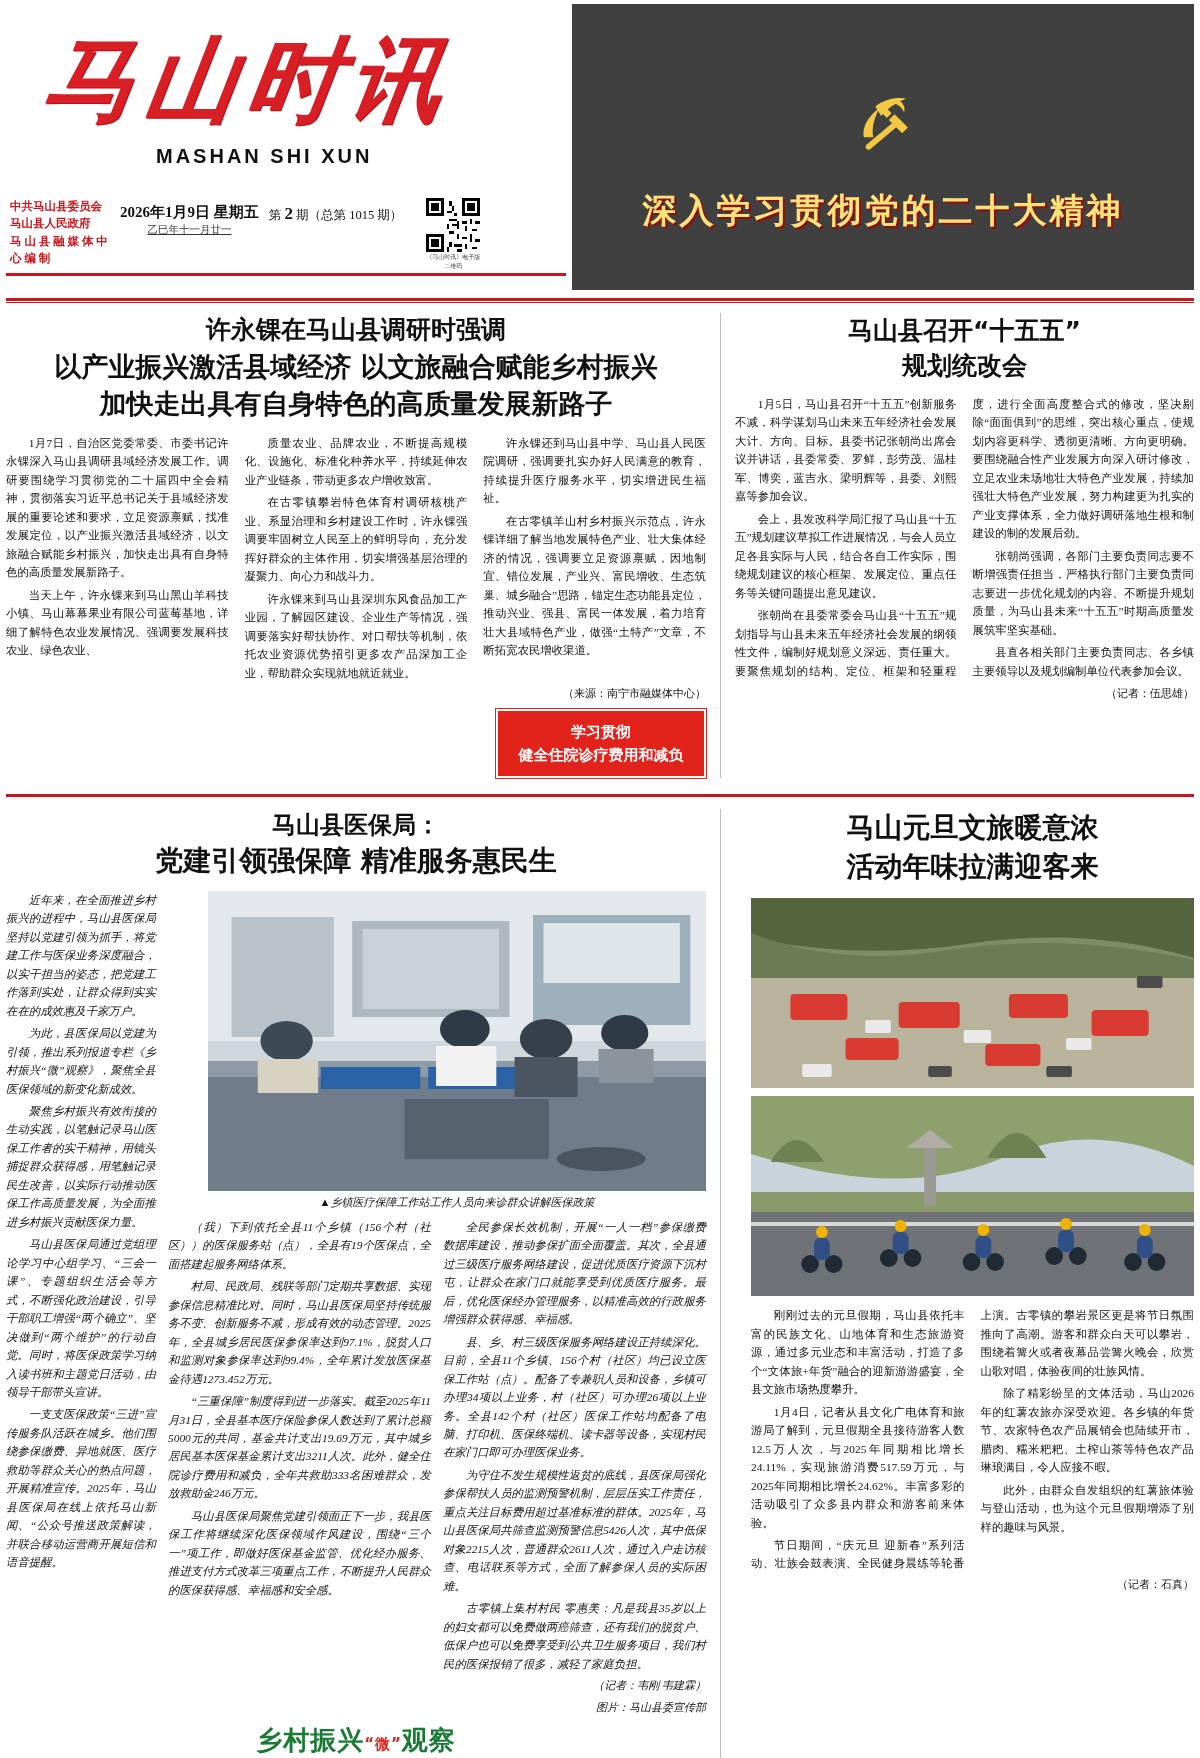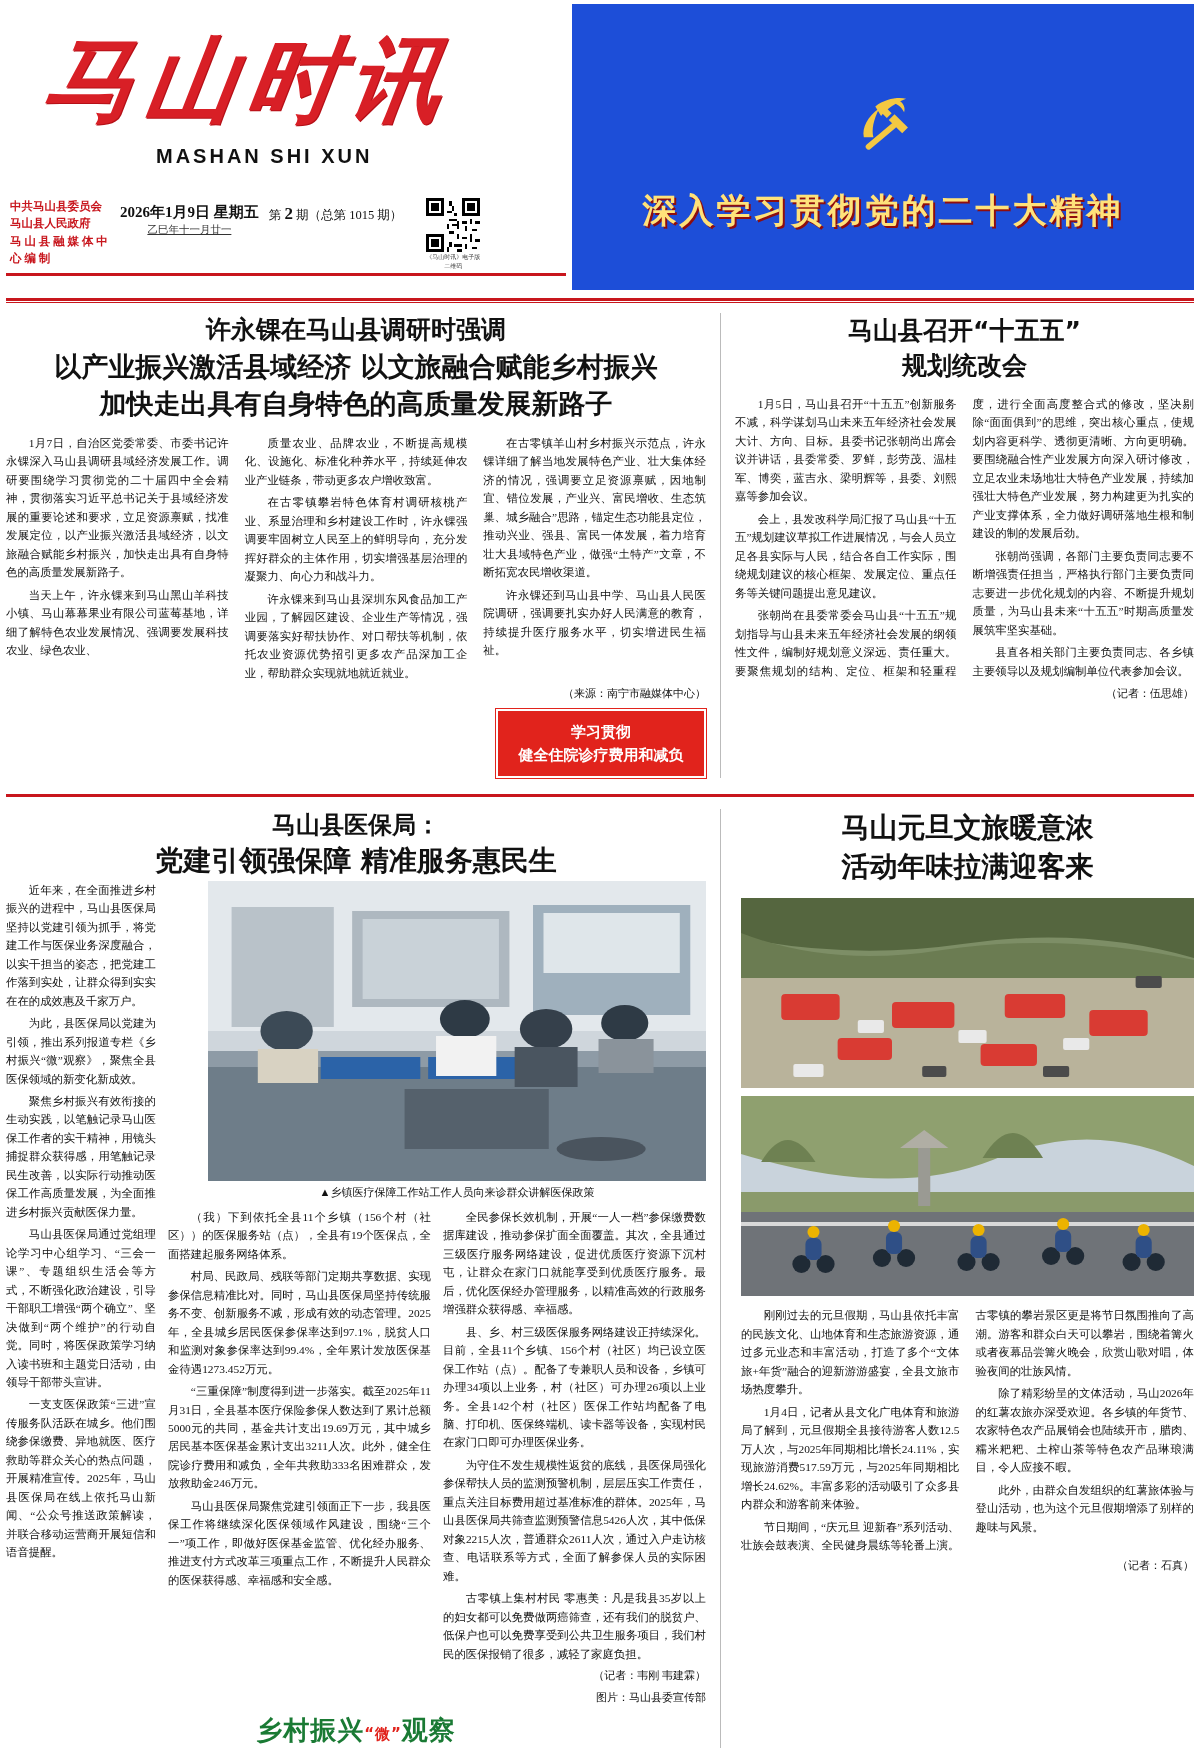--- a/index.html
+++ b/index.html
@@ -41,21 +41,21 @@
   .mh-date .d1 { font-weight:700; font-size:15px; }
   .mh-date .d2 { font-size:10.5px; color:#333;text-decoration:underline; }
   .mh-issue { font-size:12.5px; padding-top:6px; white-space:nowrap;}
   .mh-issue b { font-size:17px; }
   .qr { width:54px; height:54px; margin-left:14px; position:relative; }
   .qr svg { display:block; }
   .qr-cap { font-size:6px; text-align:center; color:#444; margin-top:1px;}
   .mh-rule { height:3px; background:#c8161d; margin-top:6px; }
 
   .mh-right {
-    flex:1; background:#1d4ed8; position:relative; margin:4px 0 0 6px;
+    flex:1; background:#404040; position:relative; margin:4px 0 0 6px;
     display:flex; flex-direction:column; align-items:center; justify-content:center;
   }
   .emblem { width:96px; height:96px; margin-top:10px; }
   .mh-slogan {
     color:#ffe27a; font-family:"DejaVu Sans", sans-serif; font-weight:700;
     font-size:34px; letter-spacing:3px; margin-top:22px;
     text-shadow:2px 2px 0 #8f0d0d;
   }
 
   .dbl-rule { margin-top:8px; border-top:3px solid #c8161d; border-bottom:1px solid #c8161d; height:5px; }
@@ -84,21 +84,21 @@
     font-family:"DejaVu Sans", sans-serif; font-size:15px; line-height:1.5;
     padding:10px 6px; margin-top:8px; border:2px solid #fff; outline:1px solid #e1231c;
   }
 
   .r-head { text-align:center; font-family:"DejaVu Sans", sans-serif; font-weight:700; font-size:25px; line-height:1.4;}
   .hr-thick { border-top:3px solid #c8161d; margin:16px 0 0; }
 
   
   .block2 { display:flex; gap:14px; margin-top:12px; }
   .b2-left { width:700px; }
-  .b2-right { width:474px; border-left:1px solid #bbb; padding-left:20px; }
+  .b2-right { width:474px; border-left:1px solid #bbb; padding-left:30px; }
   .hl-med { font-size:24px; }
   .hl-big { font-size:28px; }
 
   .photo {
     background:linear-gradient(160deg,#9aa7b2,#6f7c88);
     position:relative; overflow:hidden;
   }
   .cap { font-size:11px; text-align:center; margin-top:4px; }
 
   .flow { font-size:11.4px; line-height:1.62; text-align:justify; }
@@ -208,22 +208,22 @@
       <div class="headline hl1">许永锞在马山县调研时强调</div>
       <div class="headline hl2">以产业振兴激活县域经济  以文旅融合赋能乡村振兴</div>
       <div class="headline hl3">加快走出具有自身特色的高质量发展新路子</div>
 
       <div class="cols3">
         <p>1月7日，自治区党委常委、市委书记许永锞深入马山县调研县域经济发展工作。调研要围绕学习贯彻党的二十届四中全会精神，贯彻落实习近平总书记关于县域经济发展的重要论述和要求，立足资源禀赋，找准发展定位，以产业振兴激活县域经济，以文旅融合赋能乡村振兴，加快走出具有自身特色的高质量发展新路子。</p>
         <p>当天上午，许永锞来到马山黑山羊科技小镇、马山幕幕果业有限公司蓝莓基地，详细了解特色农业发展情况、强调要发展科技农业、绿色农业、</p>
         <p>质量农业、品牌农业，不断提高规模化、设施化、标准化种养水平，持续延伸农业产业链条，带动更多农户增收致富。</p>
         <p>在古零镇攀岩特色体育村调研核桃产业、系显治理和乡村建设工作时，许永锞强调要牢固树立人民至上的鲜明导向，充分发挥好群众的主体作用，切实增强基层治理的凝聚力、向心力和战斗力。</p>
         <p>许永锞来到马山县深圳东风食品加工产业园，了解园区建设、企业生产等情况，强调要落实好帮扶协作、对口帮扶等机制，依托农业资源优势招引更多农产品深加工企业，帮助群众实现就地就近就业。</p>
+        <p>许永锞还到马山县中学、马山县人民医院调研，强调要扎实办好人民满意的教育，持续提升医疗服务水平，切实增进民生福祉。</p>
         <p>在古零镇羊山村乡村振兴示范点，许永锞详细了解当地发展特色产业、壮大集体经济的情况，强调要立足资源禀赋，因地制宜、错位发展，产业兴、富民增收、生态筑巢、城乡融合”思路，锚定生态功能县定位，推动兴业、强县、富民一体发展，着力培育壮大县域特色产业，做强“土特产”文章，不断拓宽农民增收渠道。</p>
-        <p>许永锞还到马山县中学、马山县人民医院调研，强调要扎实办好人民满意的教育，持续提升医疗服务水平，切实增进民生福祉。</p>
       </div>
       <div class="src">（来源：南宁市融媒体中心）</div>
 
       <div style="display:flex; justify-content:flex-end;">
         <div class="badge" style="width:210px;">
           <div>学习贯彻</div>
           <div>健全住院诊疗费用和减负</div>
         </div>
       </div>
     </div>
@@ -242,21 +242,21 @@
     </div>
   </div>
 
   <div class="hr-thick"></div>
 
   <div class="block2">
     <div class="b2-left">
       <div class="headline hl-med">马山县医保局：</div>
       <div class="headline hl-big">党建引领强保障  精准服务惠民生</div>
 
-      <div style="display:flex; gap:12px; ">
+      <div style="display:flex; gap:12px; margin-top:10px;font-style:italic;">
         <div style="width:150px;" class="flow">
           <p>近年来，在全面推进乡村振兴的进程中，马山县医保局坚持以党建引领为抓手，将党建工作与医保业务深度融合，以实干担当的姿态，把党建工作落到实处，让群众得到实实在在的成效惠及千家万户。</p>
           <p>为此，县医保局以党建为引领，推出系列报道专栏《乡村振兴“微”观察》，聚焦全县医保领域的新变化新成效。</p>
           <p>聚焦乡村振兴有效衔接的生动实践，以笔触记录马山医保工作者的实干精神，用镜头捕捉群众获得感，用笔触记录民生改善，以实际行动推动医保工作高质量发展，为全面推进乡村振兴贡献医保力量。</p>
           <p>马山县医保局通过党组理论学习中心组学习、“三会一课”、专题组织生活会等方式，不断强化政治建设，引导干部职工增强“两个确立”、坚决做到“两个维护”的行动自觉。同时，将医保政策学习纳入读书班和主题党日活动，由领导干部带头宣讲。</p>
           <p>一支支医保政策“三进”宣传服务队活跃在城乡。他们围绕参保缴费、异地就医、医疗救助等群众关心的热点问题，开展精准宣传。2025年，马山县医保局在线上依托马山新闻、“公众号推送政策解读，并联合移动运营商开展短信和语音提醒。</p>
           <p></p>
         </div>
         <div style="flex:1;">
           <div style="display:flex; gap:12px;padding-left:40px;">

